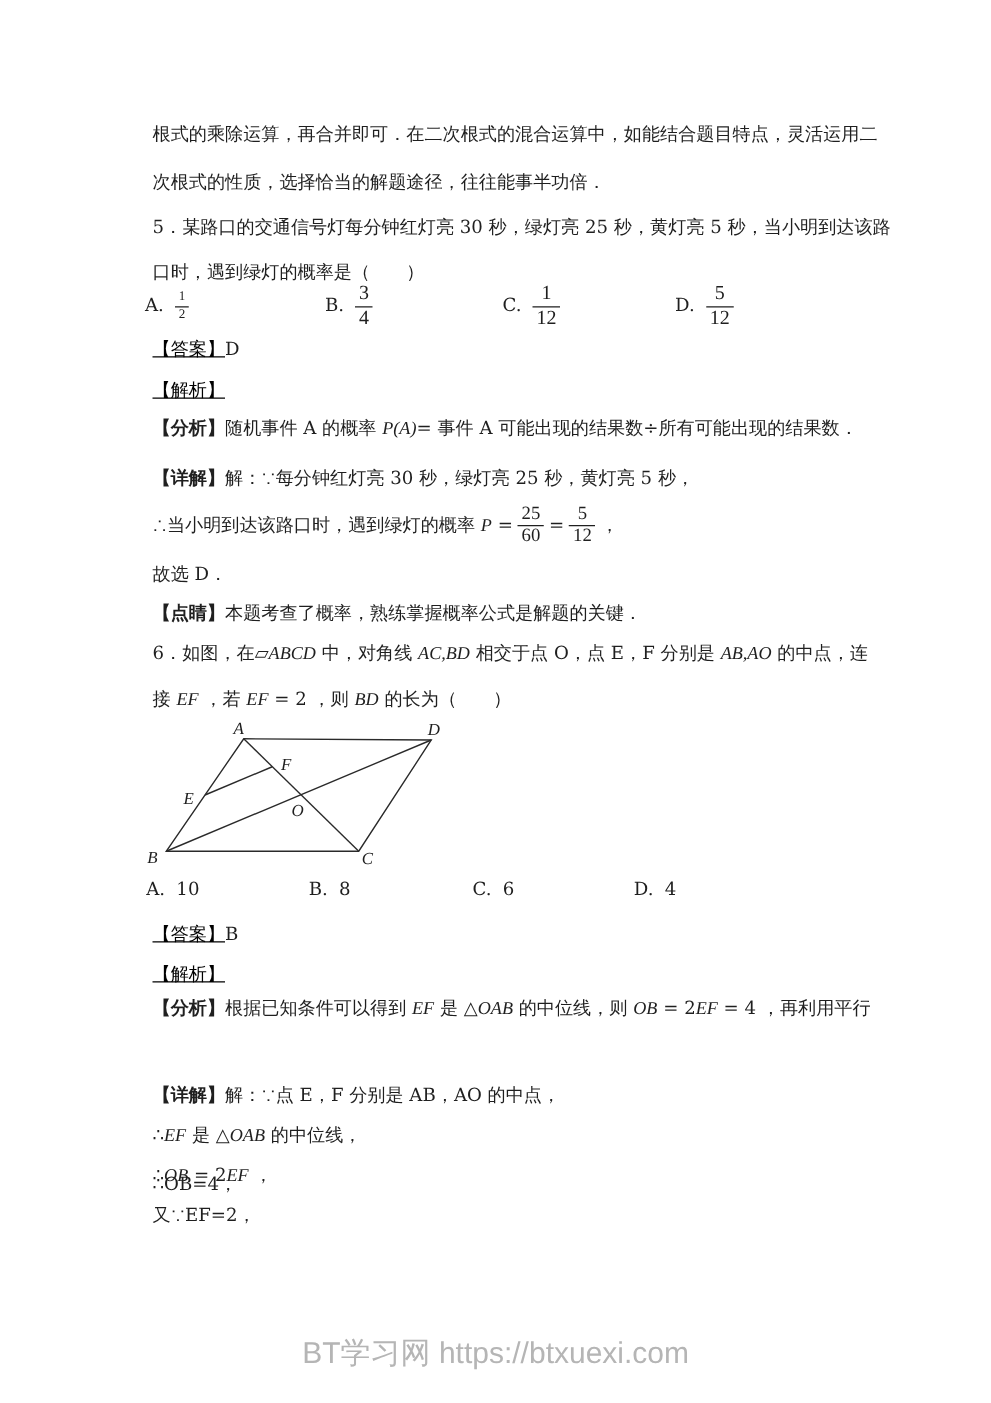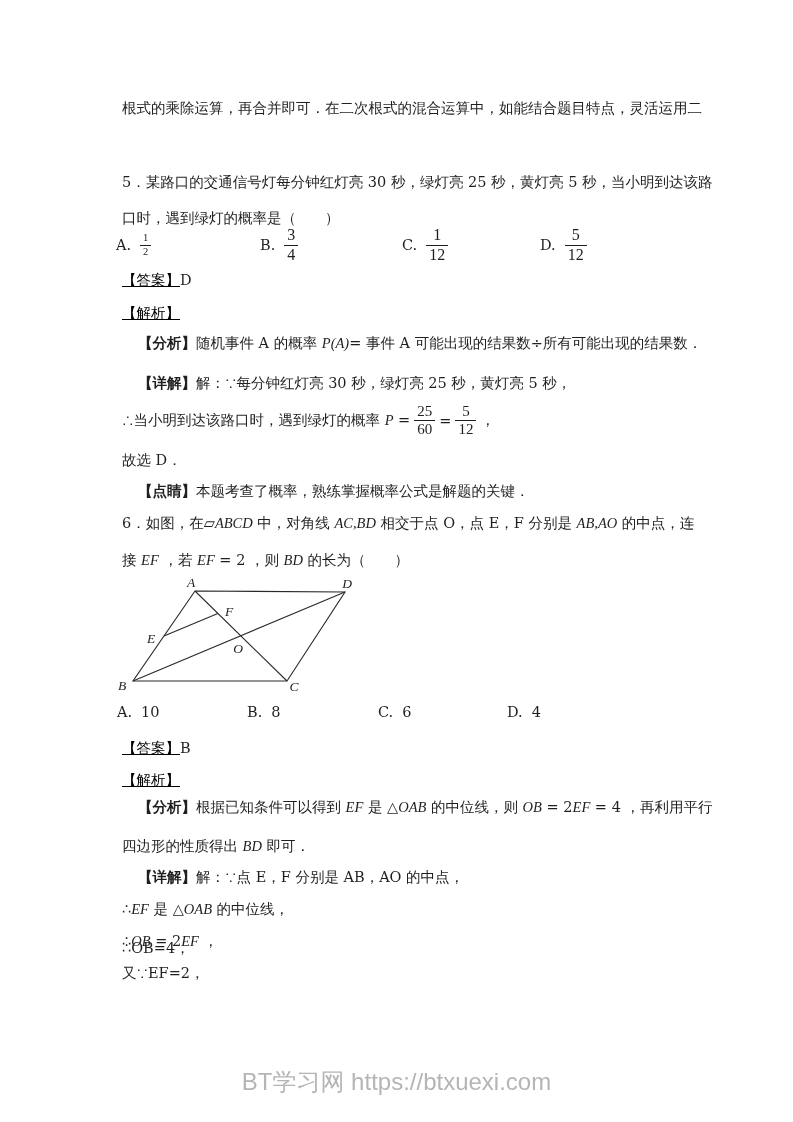--- a/index.html
+++ b/index.html
@@ -14,21 +14,21 @@
   .line{
     position:absolute;
     left:122px;
     font-size:14.5px;
     line-height:20px;
     white-space:nowrap;
     color:#1f1f1f;
   }
   .math{font-family:"Liberation Serif","DejaVu Serif",serif;font-style:italic;}
   .label-blue{color:#000000;text-decoration:underline;}
-  .label-bold{font-weight:bold;margin-left:16px;}
+  .label-bold{font-weight:bold;}
   .frac{
     display:inline-flex;flex-direction:column;align-items:center;
     vertical-align:middle;
     font-family:"Liberation Serif","DejaVu Serif",serif;
     font-size:16px;line-height:1.15;
   }
   .frac .den{border-top:1px solid #1f1f1f;}
   .frac .num,.frac .den{padding:0 3px;}
   .frac-sm{font-size:10.5px;}
   .opt-row{position:absolute;left:0;top:0;width:793px;height:46px;}
@@ -52,20 +52,21 @@
     font-family:"Liberation Sans","DejaVu Sans",sans-serif;
     font-size:24px;color:#b5b5b5;
   }
 </style>
 </head>
 <body>
 
 <div class="page">
 
   <div class="line" style="top:98px">根式的乘除运算，再合并即可．在二次根式的混合运算中，如能结合题目特点，灵活运用二</div>
+  <div class="line" style="top:136px">次根式的性质，选择恰当的解题途径，往往能事半功倍．</div>
 
   <div class="line" style="top:172px">5．某路口的交通信号灯每分钟红灯亮 30 秒，绿灯亮 25 秒，黄灯亮 5 秒，当小明到达该路</div>
   <div class="line" style="top:208px">口时，遇到绿灯的概率是（　　）</div>
 
   <div class="opt-row" style="top:222px">
     <div class="opt" style="left:116px">
       <span>A.</span>
       <span class="frac frac-sm">
           <span class="num">1</span>
           <span class="den">2</span>
@@ -168,21 +169,20 @@
 
   <div class="line" style="top:738px">
     <span class="label-blue">【答案】</span><span>B</span>
   </div>
   <div class="line" style="top:770px">
     <span class="label-blue">【解析】</span>
   </div>
   <div class="line" style="top:797px">
     <span class="label-bold">【分析】</span><span><span>根据已知条件可以得到 </span><span class="math">EF</span><span> 是 △</span><span class="math">OAB</span><span> 的中位线，则 </span><span class="math">OB</span><span> = 2</span><span class="math">EF</span><span> = 4 ，再利用平行</span></span>
   </div>
-  <div class="line" style="top:836px"><span>四边形的性质得出 </span><span class="math">BD</span><span> 即可．</span></div>
   <div class="line" style="top:867px">
     <span class="label-bold">【详解】</span><span>解：∵点 E，F 分别是 AB，AO 的中点，</span>
   </div>
   <div class="line" style="top:899px"><span>∴</span><span class="math">EF</span><span> 是 △</span><span class="math">OAB</span><span> 的中位线，</span></div>
   <div class="line" style="top:931px"><span>∴</span><span class="math">OB</span><span> = 2</span><span class="math">EF</span><span> ，</span></div>
   <div class="line" style="top:963px"><span>又∵EF=2，</span></div>
   <div class="line" style="top:938px"><span>∴OB=4，</span></div>
 
   <div class="footer">BT学习网 https://btxuexi.com</div>
 

